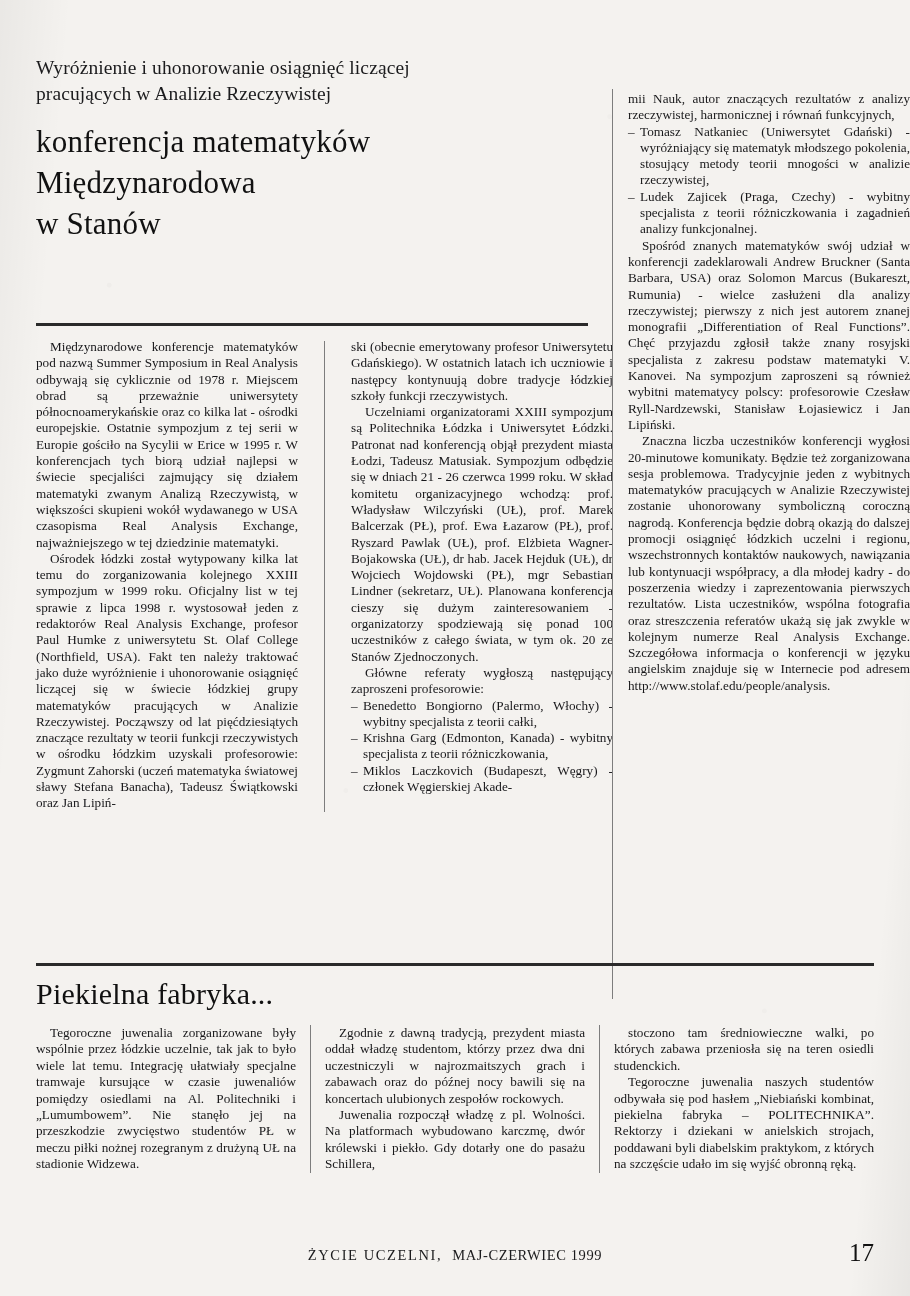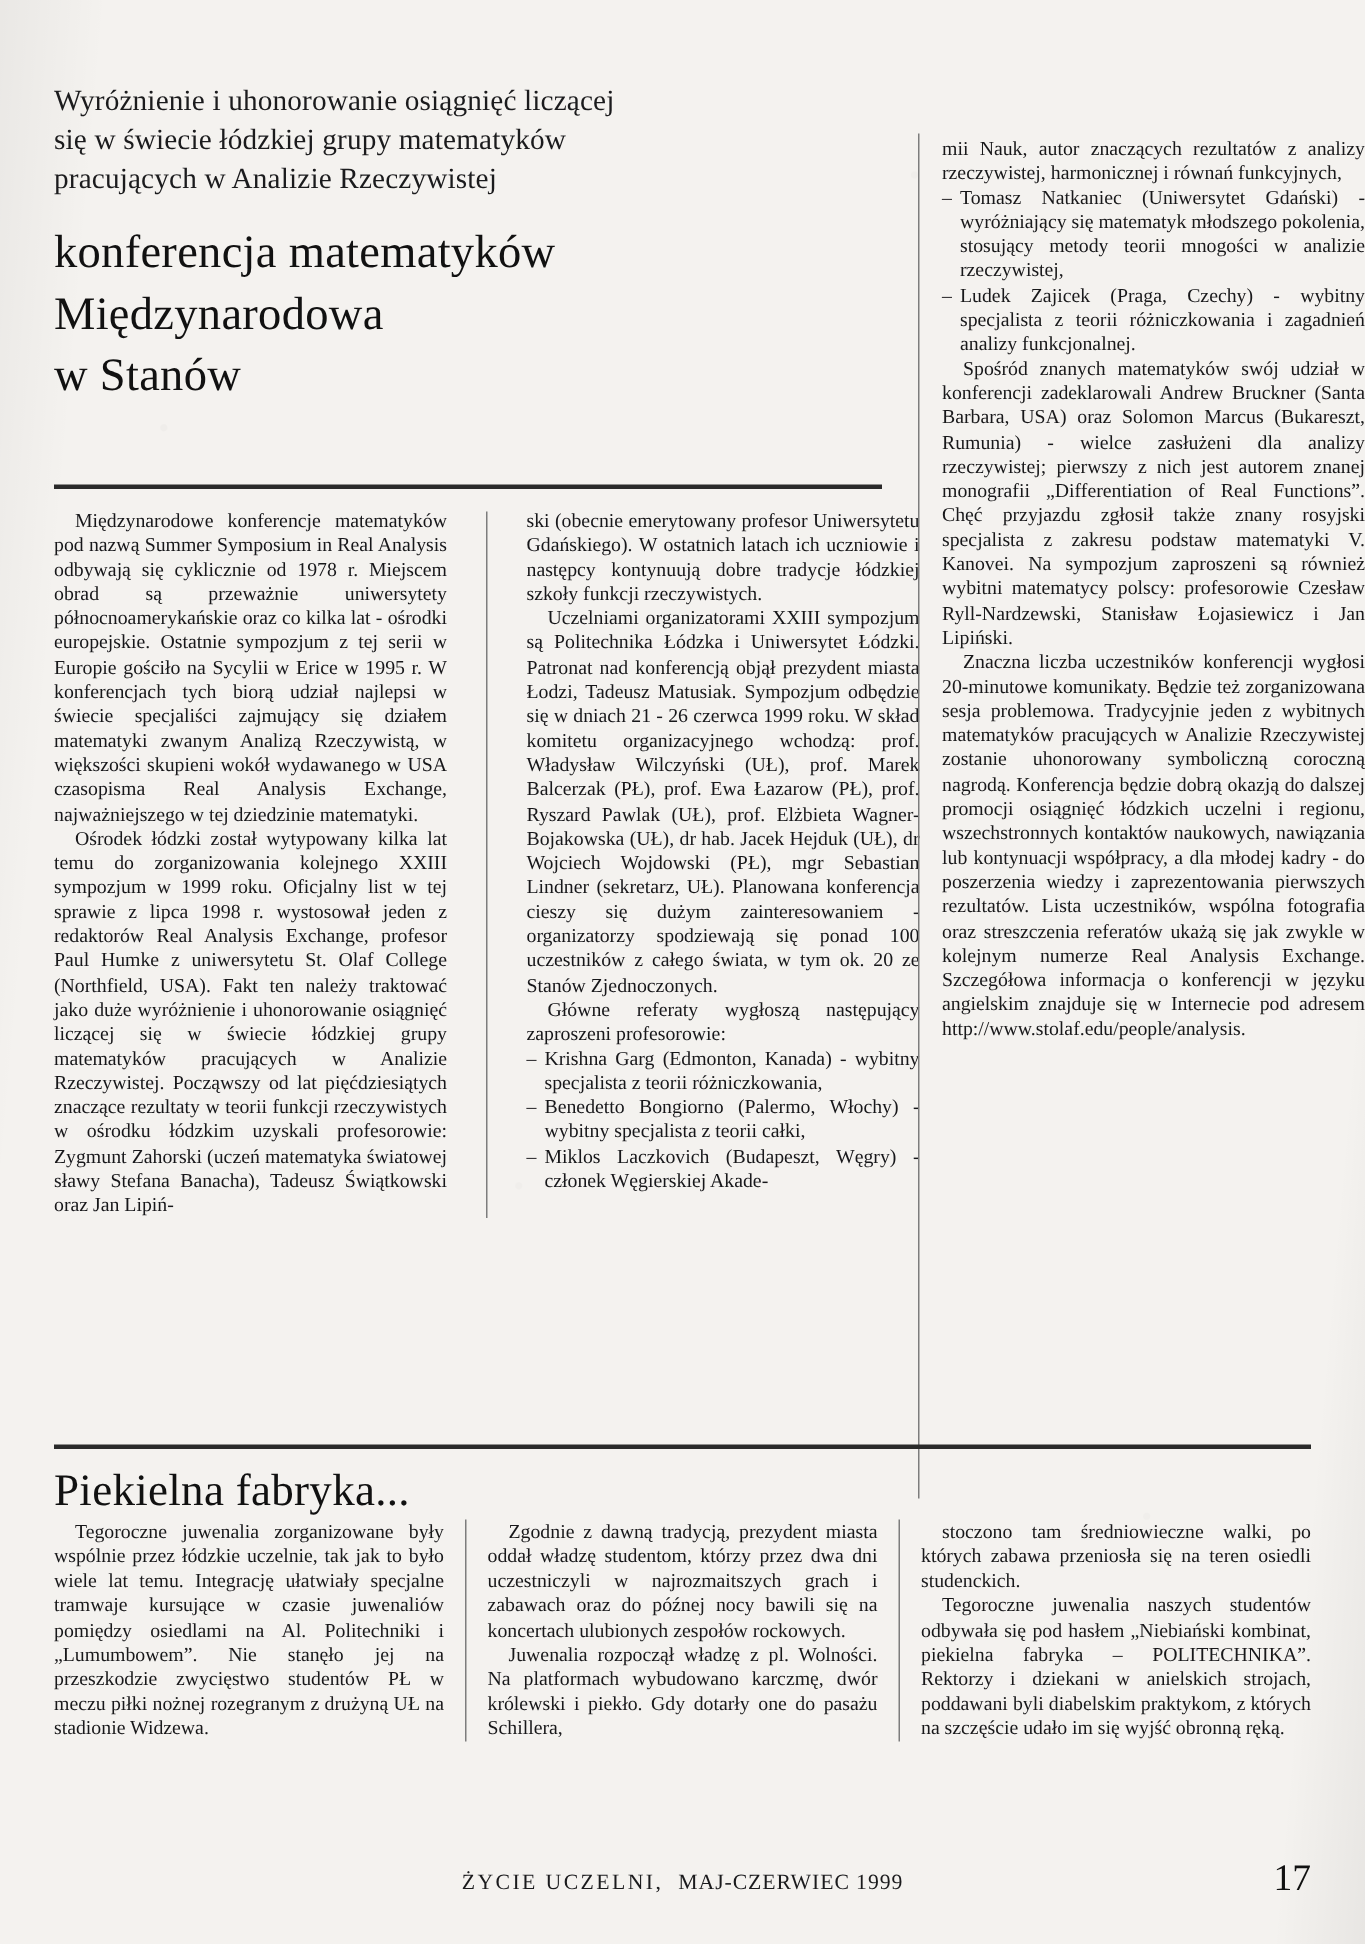--- a/index.html
+++ b/index.html
@@ -152,21 +152,21 @@
     top: 975px;
     width: 838px;
   }
   .bottom-title {
     font-size: 30px;
     line-height: 38px;
     color: #111;
     letter-spacing: .2px;
   }
   .bottom-cols {
-    margin-top: 0;
+    margin-top: 12px;
     display: flex;
   }
   .bc {
     width: 262px;
     font-size: 13.2px;
     line-height: 16.4px;
     text-align: justify;
   }
   .bc p { margin: 0; text-indent: 14px; }
   .bc1 { padding-right: 14px; }
@@ -202,21 +202,20 @@
 <body>
 
 <div class="page">
   <div class="paper-noise"></div>
 
   <div class="top-article">
 
     <div class="headline-block">
       <div class="kicker">
         <div>Wyróżnienie i uhonorowanie osiągnięć liczącej</div>
-        <div>się w świecie łódzkiej grupy matematyków</div>
         <div>pracujących w Analizie Rzeczywistej</div>
       </div>
       <div class="main-title">
         <div>konferencja matematyków</div>
         <div>Międzynarodowa</div>
         <div>w Stanów</div>
       </div>
     </div>
 
     <div class="rule-top"></div>
@@ -226,22 +225,22 @@
         <div class="col tc1">
           <p>Międzynarodowe konferencje matematyków pod nazwą Summer Symposium in Real Analysis odbywają się cyklicznie od 1978 r. Miejscem obrad są przeważnie uniwersytety północnoamerykańskie oraz co kilka lat - ośrodki europejskie. Ostatnie sympozjum z tej serii w Europie gościło na Sycylii w Erice w 1995 r. W konferencjach tych biorą udział najlepsi w świecie specjaliści zajmujący się działem matematyki zwanym Analizą Rzeczywistą, w większości skupieni wokół wydawanego w USA czasopisma Real Analysis Exchange, najważniejszego w tej dziedzinie matematyki.</p>
           <p>Ośrodek łódzki został wytypowany kilka lat temu do zorganizowania kolejnego XXIII sympozjum w 1999 roku. Oficjalny list w tej sprawie z lipca 1998 r. wystosował jeden z redaktorów Real Analysis Exchange, profesor Paul Humke z uniwersytetu St. Olaf College (Northfield, USA). Fakt ten należy traktować jako duże wyróżnienie i uhonorowanie osiągnięć liczącej się w świecie łódzkiej grupy matematyków pracujących w Analizie Rzeczywistej. Począwszy od lat pięćdziesiątych znaczące rezultaty w teorii funkcji rzeczywistych w ośrodku łódzkim uzyskali profesorowie: Zygmunt Zahorski (uczeń matematyka światowej sławy Stefana Banacha), Tadeusz Świątkowski oraz Jan Lipiń-</p>
         </div>
         <div class="vline"></div>
         <div class="col tc2">
           <p class="noindent">ski (obecnie emerytowany profesor Uniwersytetu Gdańskiego). W ostatnich latach ich uczniowie i następcy kontynuują dobre tradycje łódzkiej szkoły funkcji rzeczywistych.</p>
           <p>Uczelniami organizatorami XXIII sympozjum są Politechnika Łódzka i Uniwersytet Łódzki. Patronat nad konferencją objął prezydent miasta Łodzi, Tadeusz Matusiak. Sympozjum odbędzie się w dniach 21 - 26 czerwca 1999 roku. W skład komitetu organizacyjnego wchodzą: prof. Władysław Wilczyński (UŁ), prof. Marek Balcerzak (PŁ), prof. Ewa Łazarow (PŁ), prof. Ryszard Pawlak (UŁ), prof. Elżbieta Wagner-Bojakowska (UŁ), dr hab. Jacek Hejduk (UŁ), dr Wojciech Wojdowski (PŁ), mgr Sebastian Lindner (sekretarz, UŁ). Planowana konferencja cieszy się dużym zainteresowaniem - organizatorzy spodziewają się ponad 100 uczestników z całego świata, w tym ok. 20 ze Stanów Zjednoczonych.</p>
           <p>Główne referaty wygłoszą następujący zaproszeni profesorowie:</p>
           <ul class="dashlist">
+            <li>Benedetto Bongiorno (Palermo, Włochy) - wybitny specjalista z teorii całki,</li>
             <li>Krishna Garg (Edmonton, Kanada) - wybitny specjalista z teorii różniczkowania,</li>
-            <li>Benedetto Bongiorno (Palermo, Włochy) - wybitny specjalista z teorii całki,</li>
             <li>Miklos Laczkovich (Budapeszt, Węgry) - członek Węgierskiej Akade-</li>
           </ul>
         </div>
       </div>
     </div>
 
     <div class="vline-tall"></div>
 
     <div class="top-col3">
       <p class="noindent">mii Nauk, autor znaczących rezultatów z analizy rzeczywistej, harmonicznej i równań funkcyjnych,</p>

